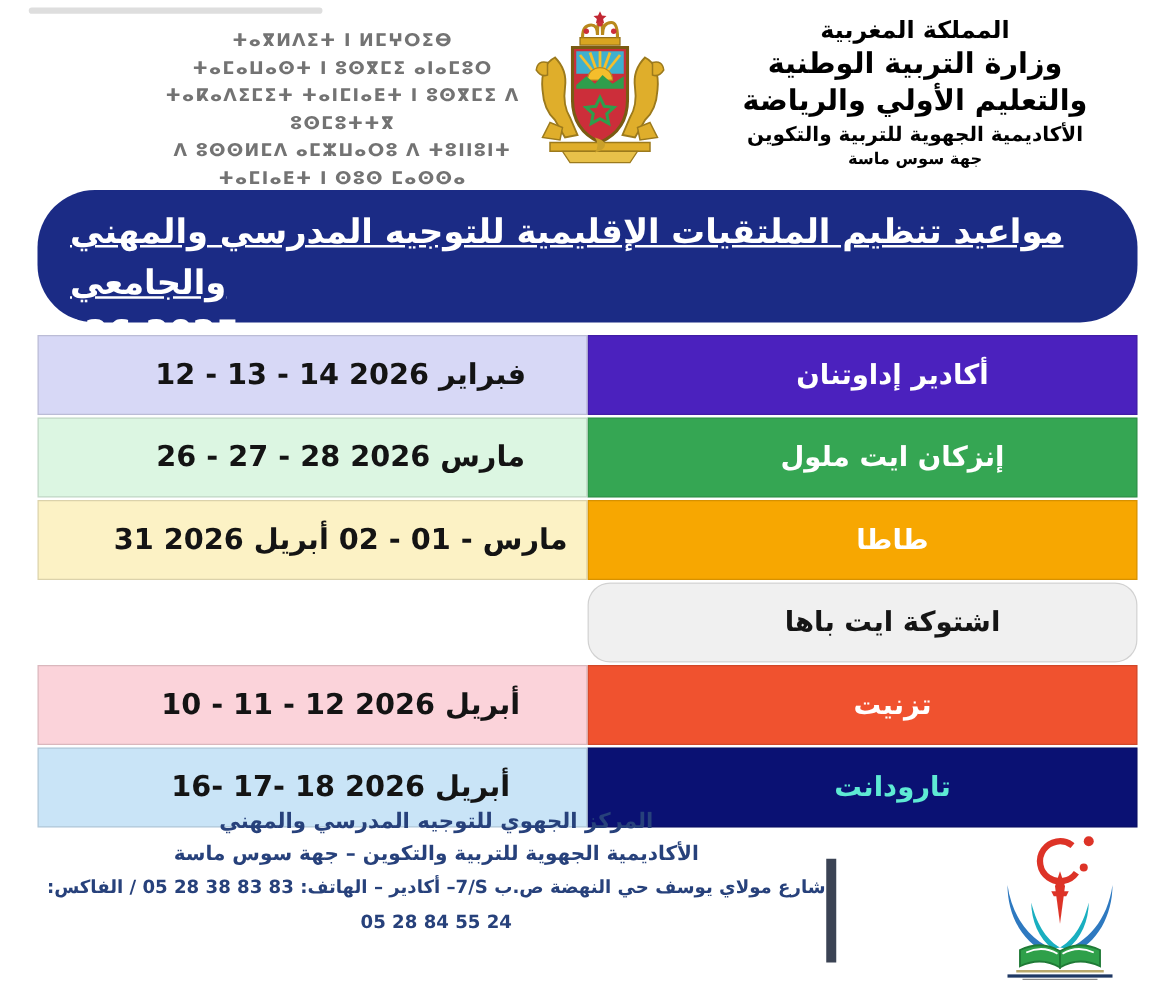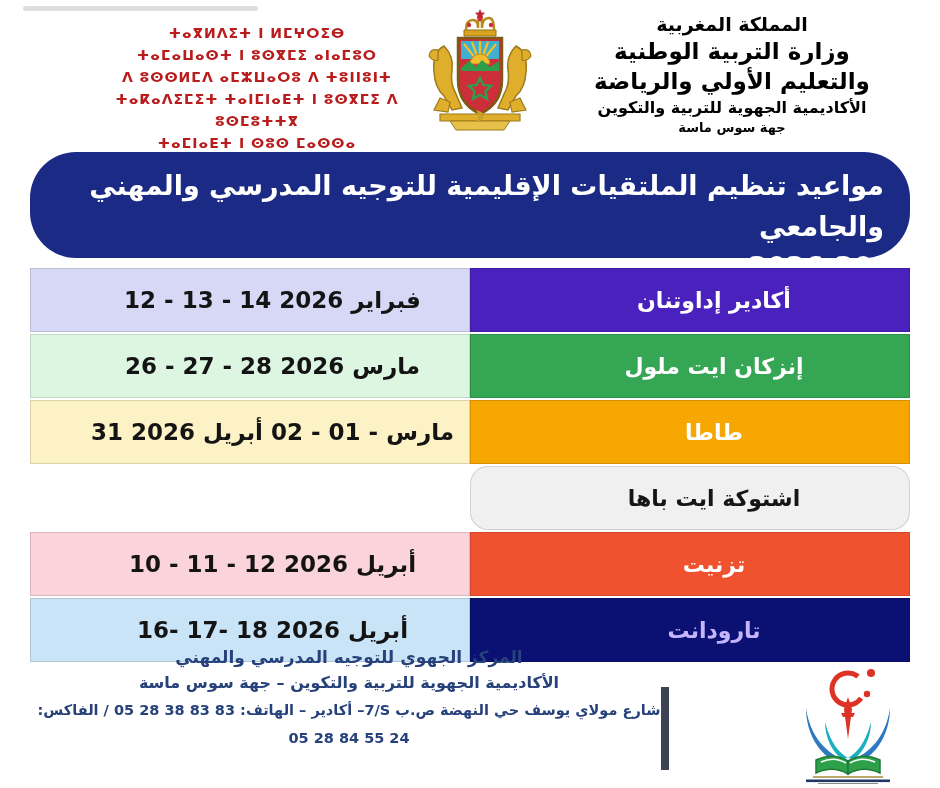--- a/index.html
+++ b/index.html
@@ -1,35 +1,35 @@
 <!DOCTYPE html>
 <html lang="ar"><head>
 <meta charset="utf-8">
 <style>
   html,body{margin:0;padding:0;background:#ffffff;}
   .page{position:relative;width:940px;height:788px;background:#ffffff;overflow:hidden;
         font-family:"DejaVu Sans",sans-serif;}
   .artifact-bar{position:absolute;left:23px;top:6px;width:235px;height:5px;background:#dedede;border-radius:3px;}
 
   
-  .tifinagh{position:absolute;left:87px;top:22px;width:340px;text-align:center;
-            color:#b91c1c;font-weight:bold;font-size:14px;line-height:22px;letter-spacing:1px;}
+  .tifinagh{position:absolute;left:104px;top:22px;width:340px;text-align:center;
+            color:#737373;font-weight:bold;font-size:14px;line-height:22px;letter-spacing:1px;}
   .tifinagh .tl4{font-size:14px;}
   .emblem{position:absolute;left:424px;top:6px;width:112px;height:132px;}
   .ministry{position:absolute;left:553px;top:12px;width:358px;text-align:center;direction:rtl;
             color:#000;font-weight:bold;}
   .ministry .m1{font-size:19px;line-height:25px;}
   .ministry .m2{font-size:23px;line-height:29px;}
   .ministry .m3{font-size:23px;line-height:30px;}
   .ministry .m4{font-size:16px;line-height:23px;}
   .ministry .m5{font-size:13px;line-height:18px;}
 
   
   .banner{position:absolute;left:30px;top:152px;width:880px;height:106px;border-radius:46px;
-          color:#ffffff;text-align:right;direction:rtl;font-weight:bold;}
+          color:#ffffff;text-align:left;direction:rtl;font-weight:bold;text-decoration:underline;}
   .banner .t1{font-size:27px;line-height:41px;padding:13px 26px 0 26px;}
   .banner .t2{font-size:27px;line-height:40px;}
 
   
   .sched{position:absolute;left:30px;top:268px;width:880px;}
   .trow{display:flex;direction:rtl;height:64px;margin-bottom:2px;}
   .cell{width:440px;box-sizing:border-box;display:flex;align-items:center;justify-content:center;
         border:1px solid rgba(0,0,0,0.13);}
   .cell.province{font-size:22px;font-weight:bold;padding-left:48px;}
   .cell.date{font-size:23px;font-weight:bold;color:#141414;direction:ltr;padding-left:45px;}
@@ -46,22 +46,22 @@
 </head>
 <body>
 
 <div class="page">
 
   <div class="artifact-bar"></div>
 
   <div class="tifinagh">
     <div class="tl">ⵜⴰⴳⵍⴷⵉⵜ ⵏ ⵍⵎⵖⵔⵉⴱ</div>
     <div class="tl">ⵜⴰⵎⴰⵡⴰⵙⵜ ⵏ ⵓⵙⴳⵎⵉ ⴰⵏⴰⵎⵓⵔ</div>
+    <div class="tl tl4">ⵜⴰⴽⴰⴷⵉⵎⵉⵜ ⵜⴰⵏⵎⵏⴰⴹⵜ ⵏ ⵓⵙⴳⵎⵉ ⴷ ⵓⵙⵎⵓⵜⵜⴳ</div>
     <div class="tl">ⴷ ⵓⵙⵙⵍⵎⴷ ⴰⵎⵣⵡⴰⵔⵓ ⴷ ⵜⵓⵏⵏⵓⵏⵜ</div>
-    <div class="tl tl4">ⵜⴰⴽⴰⴷⵉⵎⵉⵜ ⵜⴰⵏⵎⵏⴰⴹⵜ ⵏ ⵓⵙⴳⵎⵉ ⴷ ⵓⵙⵎⵓⵜⵜⴳ</div>
     <div class="tl">ⵜⴰⵎⵏⴰⴹⵜ ⵏ ⵙⵓⵙ ⵎⴰⵙⵙⴰ</div>
   </div>
 
   <div class="emblem">
     <svg width="112" height="132" viewBox="0 0 112 132">
 
       <path d="M40 24 h32 v6 h-32 z" fill="#d9a521" stroke="#95711a" stroke-width="1"></path>
       <path d="M42 24 q0 -10 7 -10 q5 0 5 8 M58 22 q0 -12 -2 -12 q-2 0 -2 12 M58 22 q0 -10 7 -10 q5 0 5 12" fill="none" stroke="#b8891c" stroke-width="2.5"></path>
       <circle cx="45" cy="19" r="2.2" fill="#cc2e3a"></circle>
         <circle cx="56" cy="13" r="2.2" fill="#cc2e3a"></circle>
@@ -125,21 +125,21 @@
     <div class="trow">
       <div class="cell province" style="background: rgb(240, 240, 240); color: rgb(21, 21, 21); border-radius: 18px;">اشتوكة ايت باها</div>
     </div>
 
     <div class="trow">
       <div class="cell province" style="background: rgb(240, 82, 47); color: rgb(255, 255, 255);">تزنيت</div>
       <div class="cell date" style="background: rgb(251, 211, 218);">10 - 11 - 12 أبريل 2026</div>
     </div>
 
     <div class="trow">
-      <div class="cell province" style="background: rgb(10, 17, 115); color: #c4b5fd; text-align: center;">تارودانت</div>
+      <div class="cell province" style="background: rgb(10, 17, 115); color: #5eead4; text-align: center;">تارودانت</div>
       <div class="cell date" style="background: rgb(201, 228, 247);">16- 17- 18 أبريل 2026</div>
     </div>
 
   </div>
 
   <div class="footer-text">
     <div class="f1">المركز الجهوي للتوجيه المدرسي والمهني</div>
     <div class="f2">الأكاديمية الجهوية للتربية والتكوين – جهة سوس ماسة</div>
     <div class="f3">شارع مولاي يوسف حي النهضة ص.ب ⁦7/S⁩– أكادير – الهاتف: ⁦05 28 38 83 83⁩ / الفاكس: ⁦05 28 84 55 24⁩</div>
   </div>

